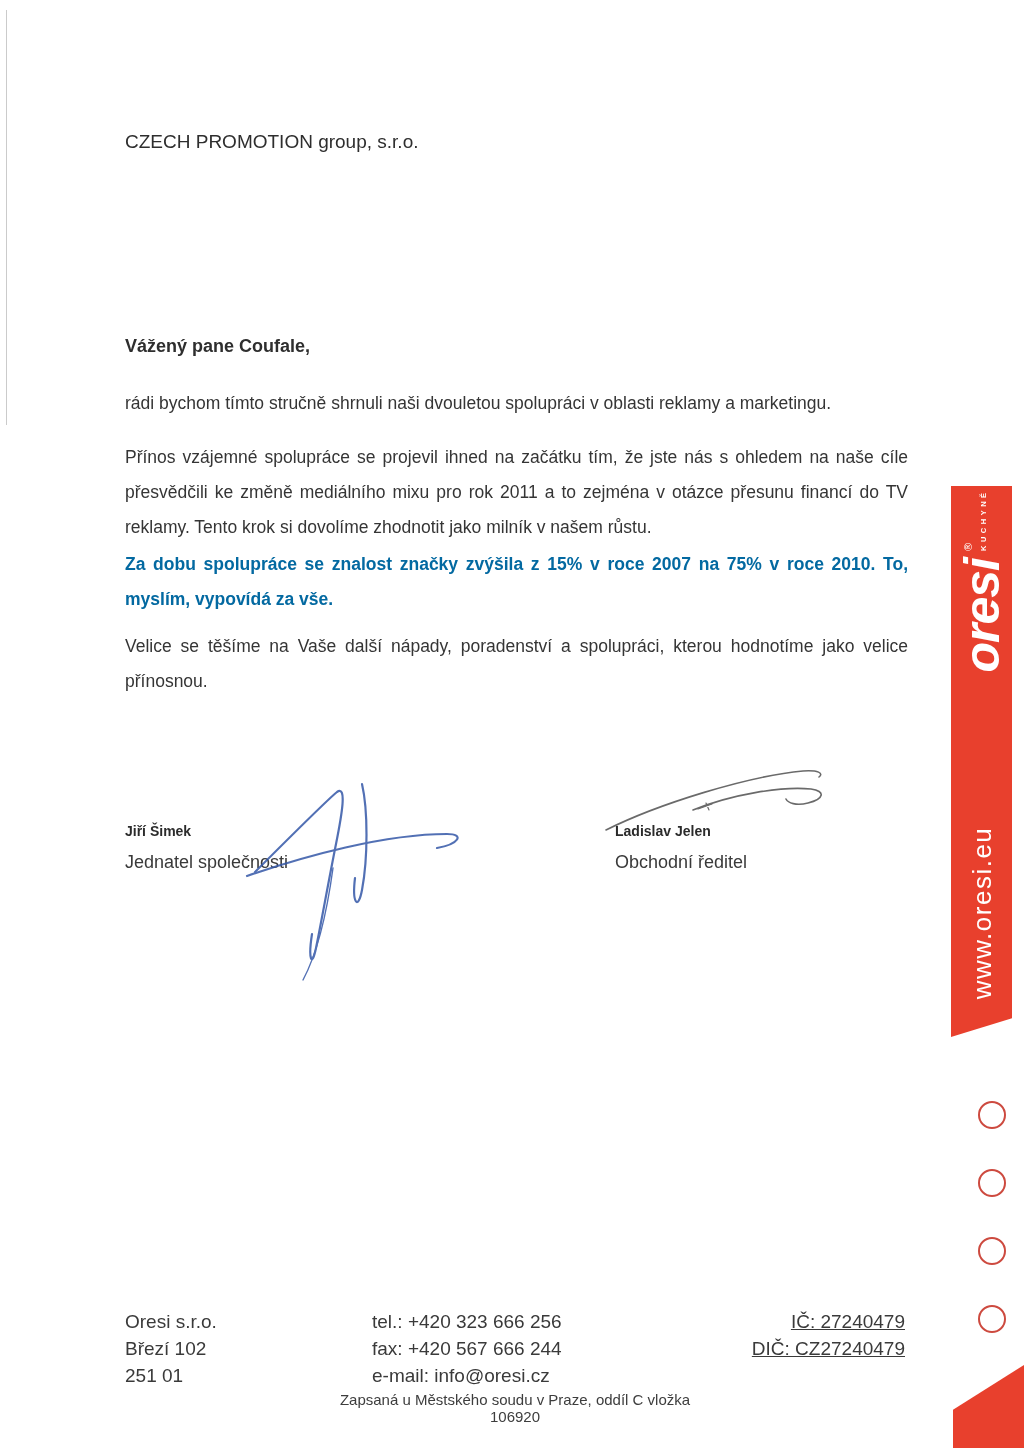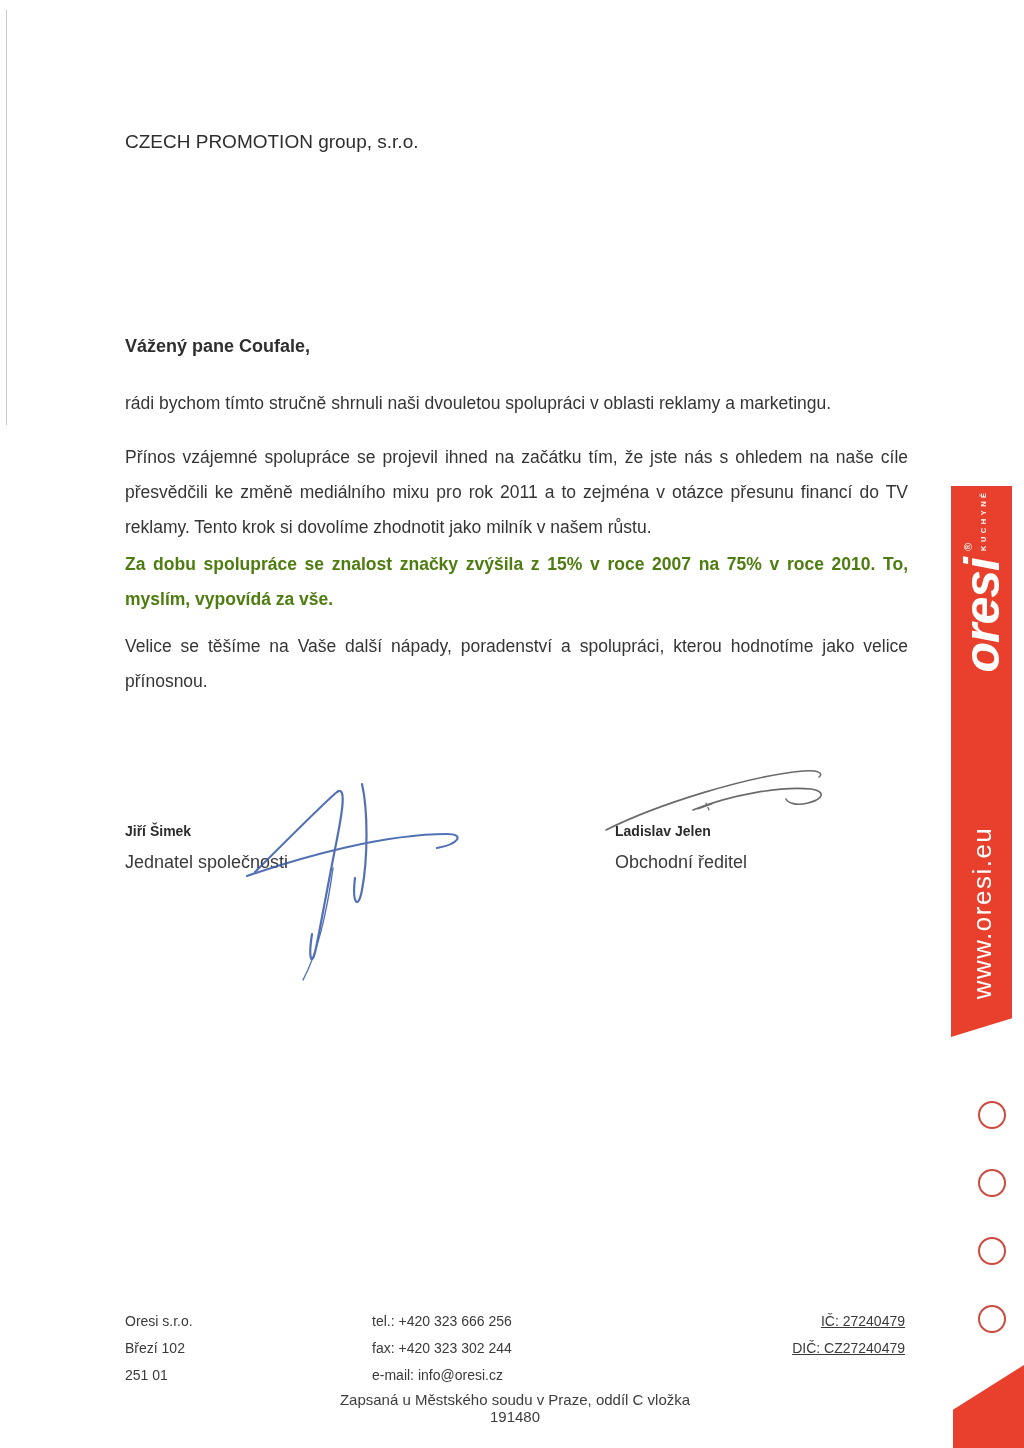--- a/index.html
+++ b/index.html
@@ -13,21 +13,21 @@
   
   .scan-edge{left:6px;top:10px;width:1px;height:415px;background:#cbcbcb;}
   
   .recipient{left:125px;top:128px;font-size:18px;line-height:27px;color:#3a3a3a;}
   .recipient .r-bold{font-weight:400;font-size:19px;color:#2e2e2e;}
   
   .salutation{left:125px;top:336px;font-size:18px;font-weight:700;color:#2e2e2e;}
   .para{left:125px;width:783px;font-size:17.5px;line-height:35px;color:#353535;}
   .p-intro{top:386px;}
   .p-benefit{top:440px;text-align:justify;}
-  .p-brand{top:547px;text-align:justify;font-weight:700;color:#4d7c0f;}
+  .p-brand{top:547px;text-align:justify;font-weight:700;color:#0369a1;}
   .p-closing{top:629px;text-align:justify;}
   
   .sig-block{font-size:18px;line-height:31px;}
   .sig-left{left:125px;top:816px;}
   .sig-right{left:615px;top:816px;}
   .sig-name{font-weight:700;color:#2b2b2b;font-size:14px;}
   .sig-title{color:#3a3a3a;}
   .sig-svg{pointer-events:none;}
   
   .ribbon{
@@ -49,21 +49,21 @@
     color:#ffffff;font-size:26px;letter-spacing:1.5px;line-height:30px;text-align:center;
   }
   
   .circle-marker{width:24px;height:24px;border-radius:50%;border:2px solid #cd4a3f;background:transparent;}
   
   .corner-wedge{
     left:953px;top:1365px;width:71px;height:83px;
     clip-path:polygon(100% 0,0 54%,0 100%,100% 100%);
   }
   
-  .footer-col{font-size:14px;line-height:27px;color:#3a3a3a;}
+  .footer-col{font-size:19px;line-height:27px;color:#3a3a3a;}
   .f-company{left:125px;top:1308px;}
   .f-contact{left:372px;top:1308px;width:245px;}
   .f-registry{left:690px;top:1308px;width:215px;text-align:right;text-decoration:underline;}
   .f-legal{left:315px;top:1391px;width:400px;text-align:center;font-size:15px;color:#3d3d3d;}
 </style>
 </head>
 <body>
 
 <div class="abs scan-edge"></div>
 
@@ -123,20 +123,20 @@
 
 <div class="abs corner-wedge" style="background:#e8402d;"></div>
 
 <div class="abs footer-col f-company">
   <div>Oresi s.r.o.</div>
   <div>Březí 102</div>
   <div>251 01</div>
 </div>
 <div class="abs footer-col f-contact">
   <div>tel.: +420 323 666 256</div>
-  <div>fax: +420 323 302 244</div>
+  <div>fax: +420 567 666 244</div>
   <div>e-mail: info@oresi.cz</div>
 </div>
 <div class="abs footer-col f-registry">
   <div>IČ: 27240479</div>
   <div>DIČ: CZ27240479</div>
 </div>
-<div class="abs f-legal">Zapsaná u Městského soudu v Praze, oddíl C vložka 191480</div>
+<div class="abs f-legal">Zapsaná u Městského soudu v Praze, oddíl C vložka 106920</div>
 
 </body></html>

